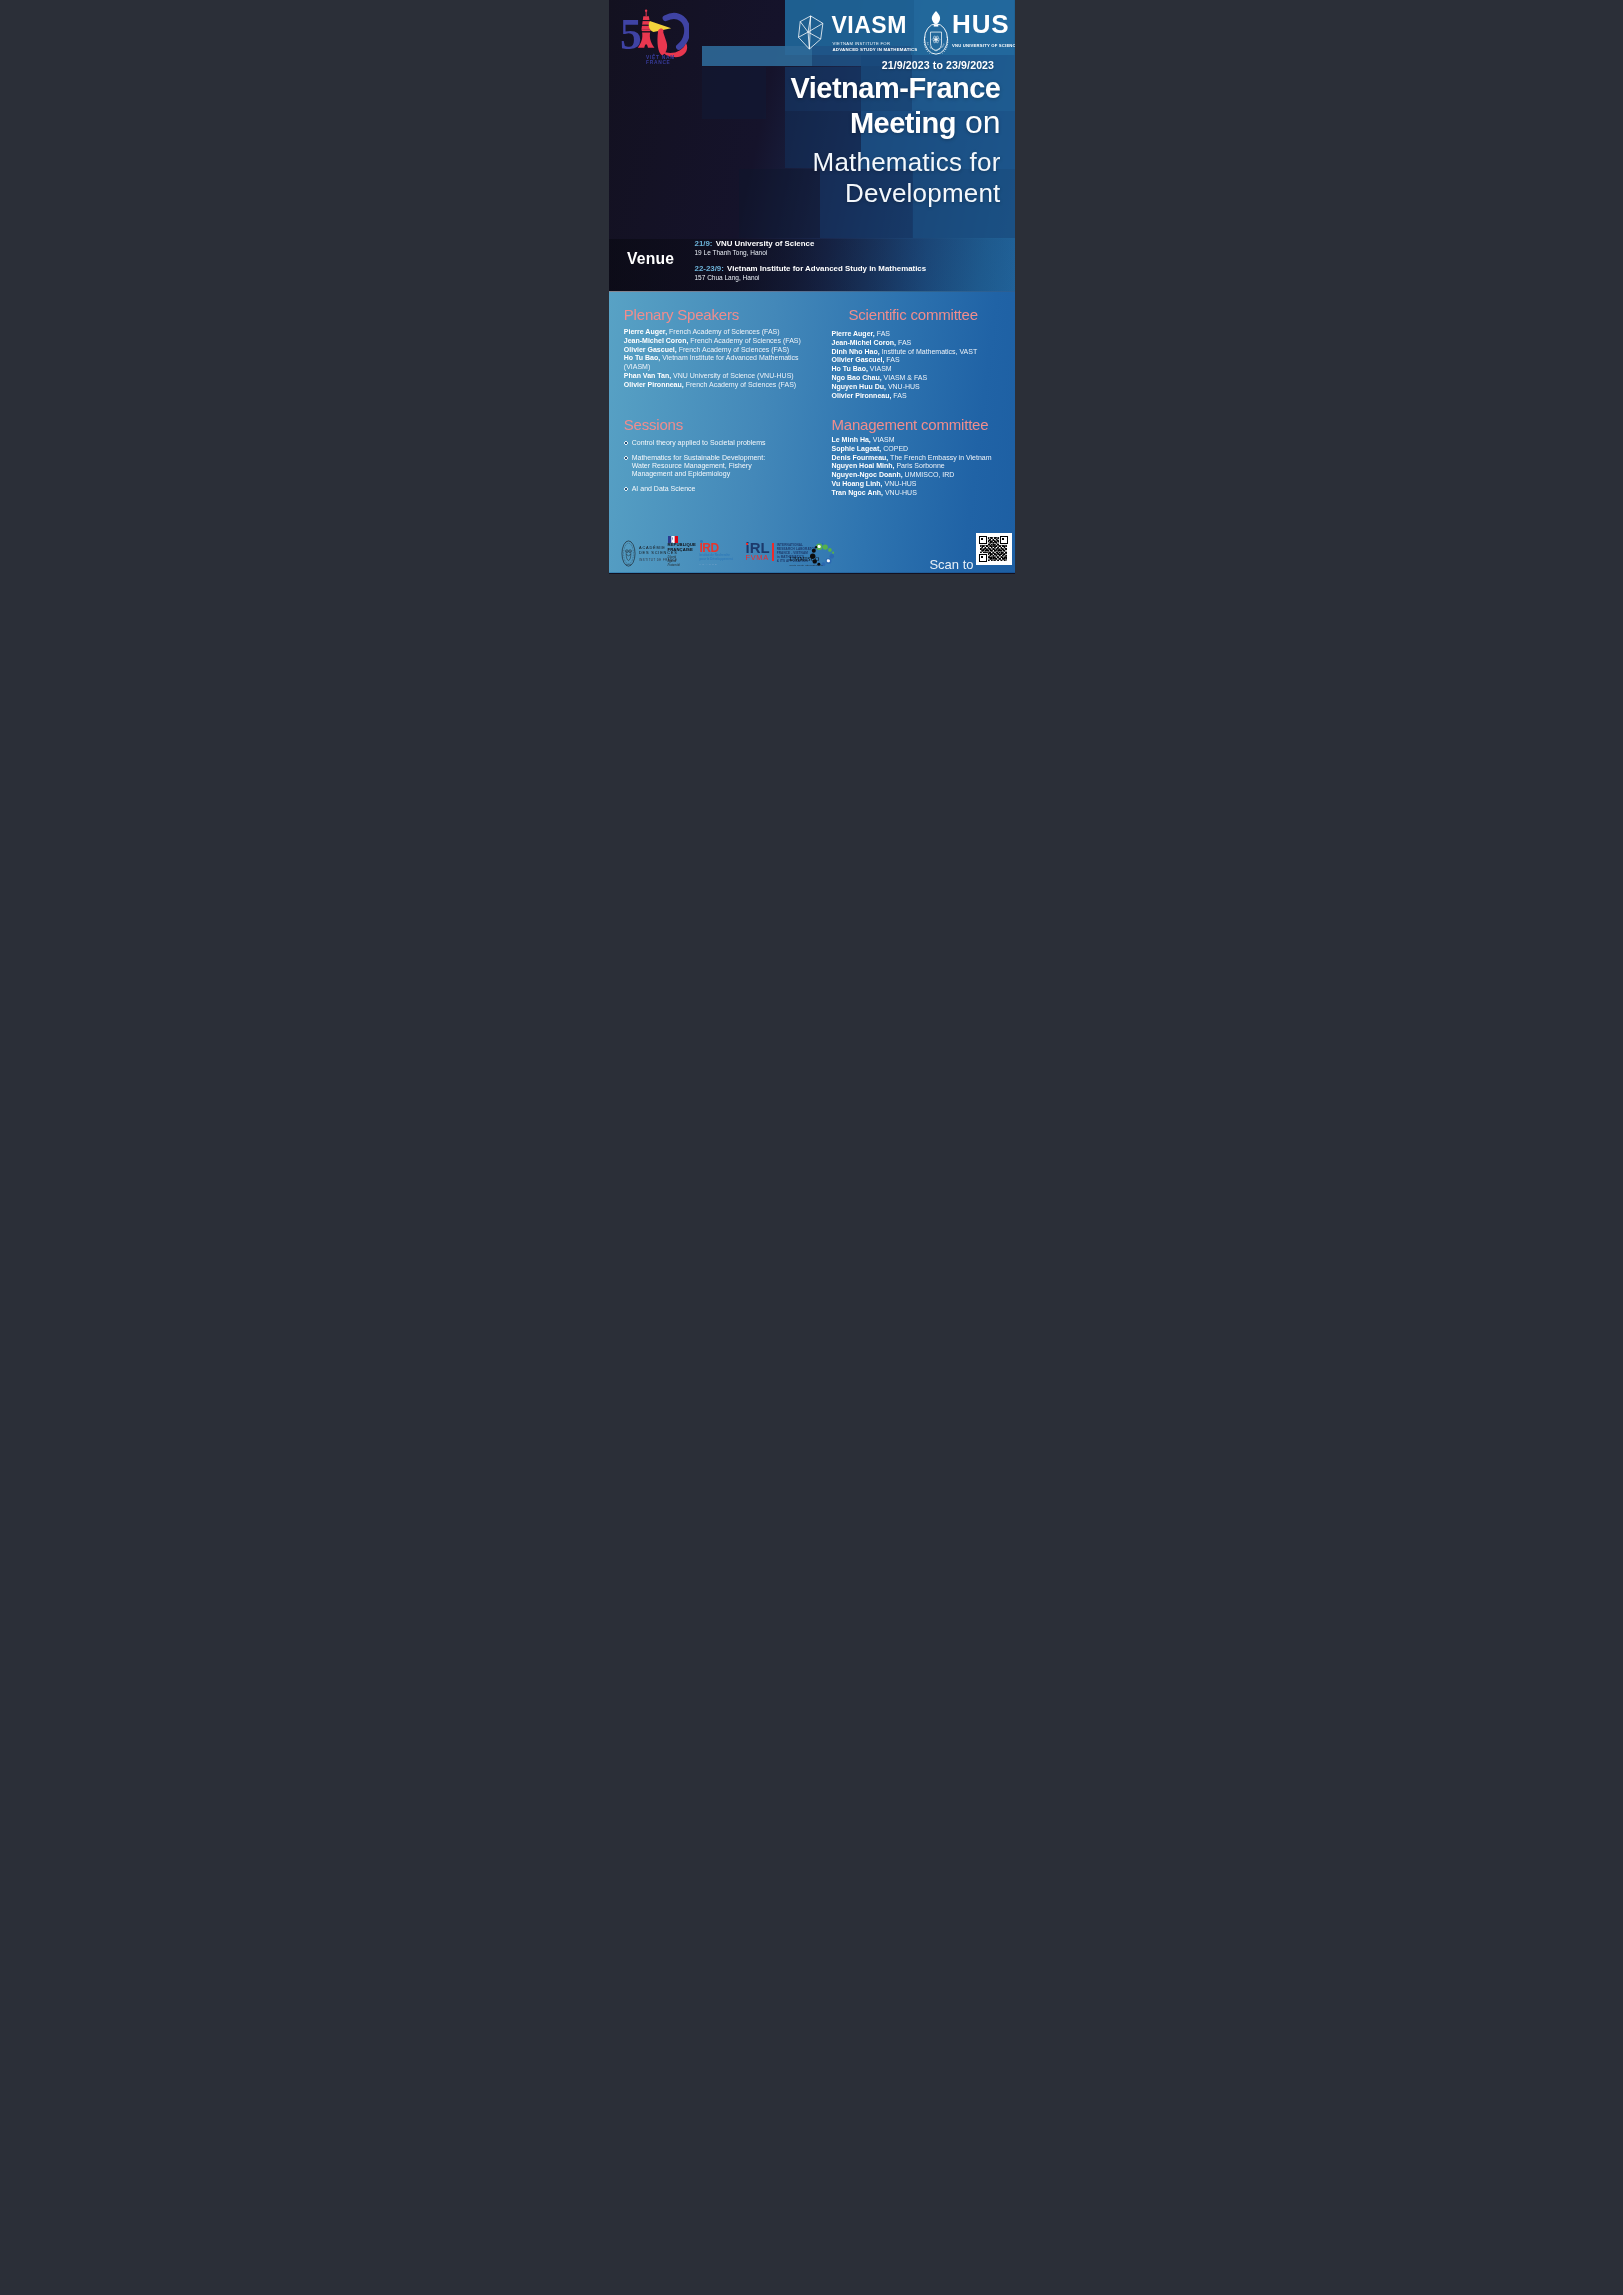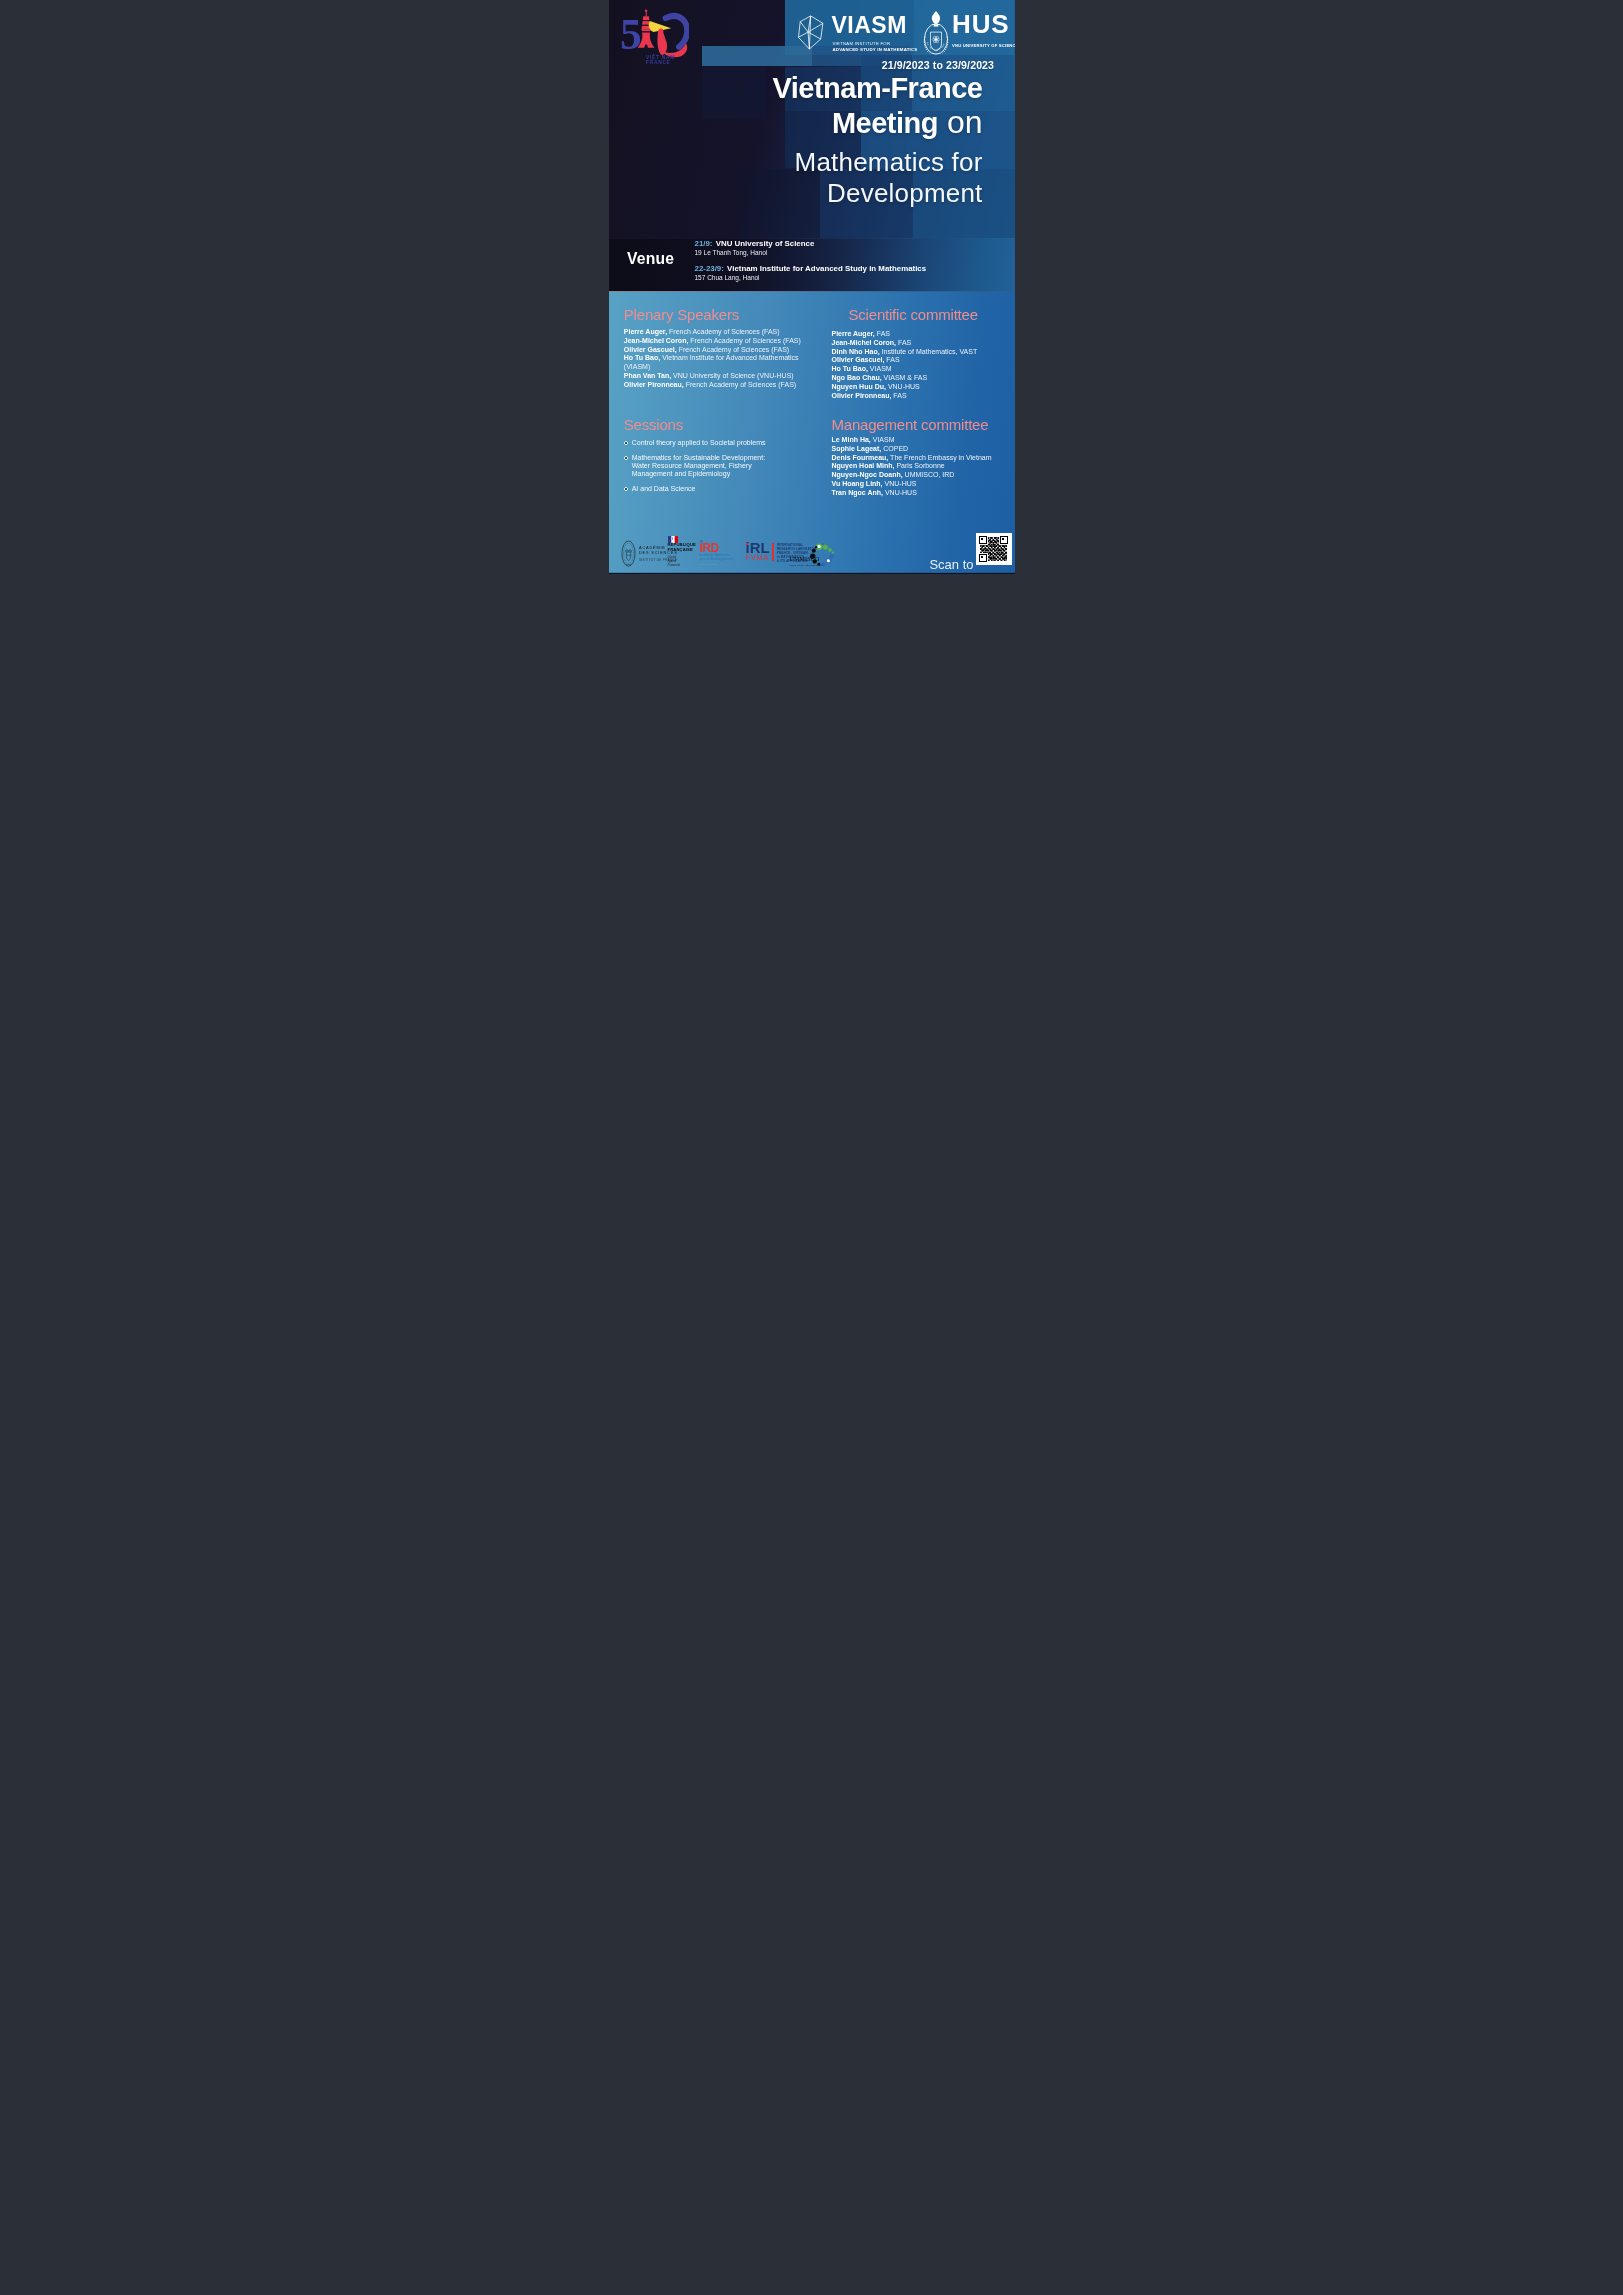--- a/index.html
+++ b/index.html
@@ -32,21 +32,21 @@
   .viasm-icon{position:absolute;left:0;top:0.9px;width:30.5px;height:37px;}
   .viasm-acronym{position:absolute;left:37px;top:0.9px;font-size:23px;font-weight:700;letter-spacing:0.5px;color:#fff;line-height:1;}
   .viasm-tag1{position:absolute;left:38px;top:28px;font-size:4.2px;letter-spacing:0.3px;color:#f2f6fb;white-space:nowrap;}
   .viasm-tag2{position:absolute;left:38px;top:34px;font-size:4.4px;font-weight:700;letter-spacing:0.2px;color:#fff;white-space:nowrap;}
   .hus-block{position:absolute;left:313px;top:9.3px;}
   .hus-emblem{position:absolute;left:0;top:0.9px;width:28px;height:46px;}
   .hus-acronym{position:absolute;left:30.5px;top:1.9px;font-size:26px;font-weight:700;letter-spacing:0.9px;color:#fff;line-height:1;}
   .hus-tag{position:absolute;left:30.5px;top:34px;font-size:4.2px;font-weight:700;letter-spacing:0.2px;color:#fff;white-space:nowrap;}
   
   .dates{position:absolute;right:20.4px;top:59px;font-size:10.6px;font-weight:600;color:#fff;letter-spacing:0.1px;text-shadow:0 0.9px 2.3px rgba(0,0,0,.25);}
-  .title{position:absolute;right:32px;top:72px;text-align:right;text-shadow:0 1.4px 3.7px rgba(0,0,0,.28);}
+  .title{position:absolute;right:14px;top:72px;text-align:right;text-shadow:0 1.4px 3.7px rgba(0,0,0,.28);}
   .title .row1{font-size:29px;font-weight:700;letter-spacing:-0.5px;line-height:33px;}
   .title .row2{font-size:29px;font-weight:700;letter-spacing:-0.5px;line-height:34px;}
   .title .row2 .light-on{font-size:32px;font-weight:400;letter-spacing:0;}
   .title .row3,.title .row4{font-size:26px;font-weight:400;letter-spacing:0.2px;line-height:31px;color:#f4f8fc;}
   .title .row3{margin-top:6.5px;}
   
   .venue-label{position:absolute;left:18.5px;top:250px;font-size:15.7px;font-weight:700;letter-spacing:0.2px;}
   .venue-item{position:absolute;left:86px;}
   .venue-item.v1{top:239px;} .venue-item.v2{top:264px;}
   .vline{font-size:7.9px;font-weight:700;white-space:nowrap;}

